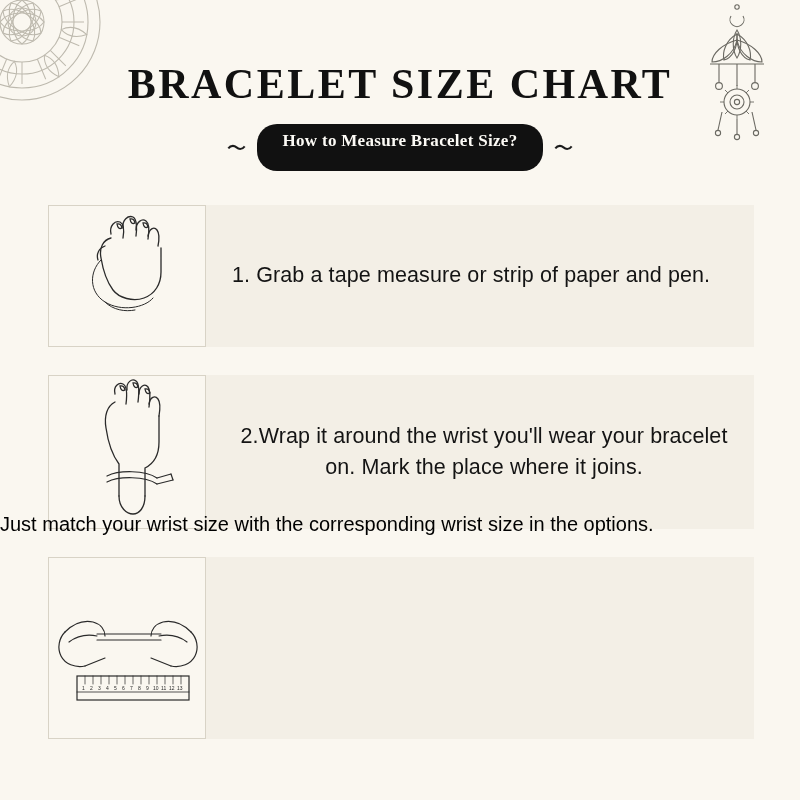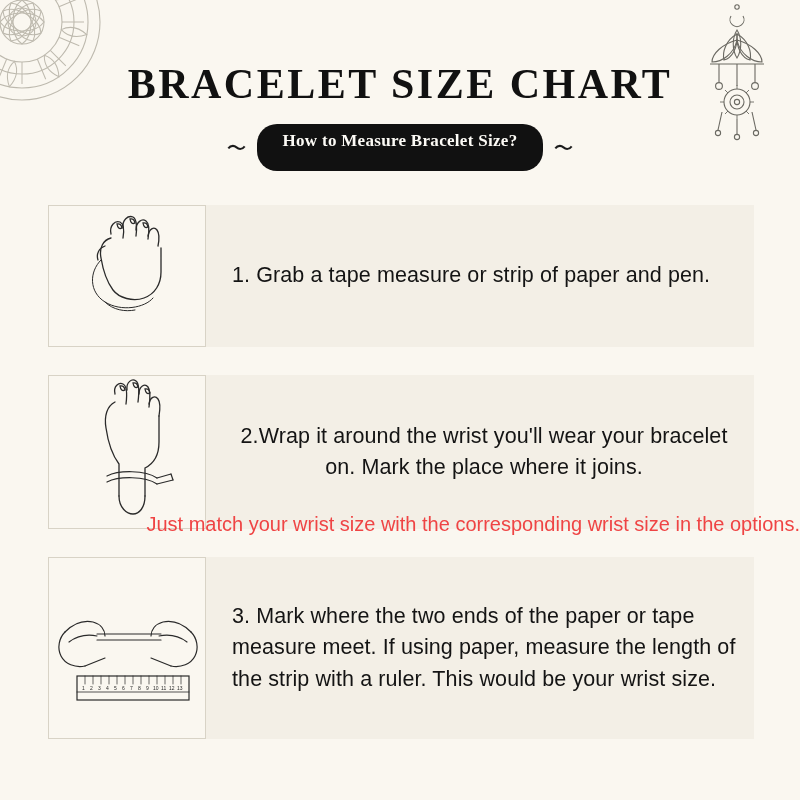--- a/index.html
+++ b/index.html
@@ -99,23 +99,23 @@
     color: #141414;
     letter-spacing: .1px;
   }
   .step1 { min-height: 140px; }
   .step2 { min-height: 152px; text-align: center; }
   .step3 { min-height: 180px; }
 
   .footer {
     position: absolute;
     left: 0; right: 0; bottom: 36px;
-    text-align: right;
+    text-align: left;
     font-size: 20px;
-    color: #ef4444;
+    color: #000000;
   }
 
   svg { display: block; }
 </style>
 </head>
 <body>
 
 <div class="page">
 
   <div class="mandala-tl">
@@ -322,20 +322,19 @@
             <text x="81" y="132">7</text>
               <text x="89" y="132">8</text>
               <text x="97" y="132">9</text>
             <text x="104" y="132">10</text>
               <text x="112" y="132">11</text>
               <text x="120" y="132">12</text>
             <text x="128" y="132">13</text>
           </g>
         </svg>
       </div>
-      <div class="text">3. Mark where the two ends of the paper or tape measure meet. If using paper, measure the length of the strip with a ruler. This would be your wrist size.</div>
     </div>
 
   </div>
 
   <div class="footer">Just match your wrist size with the corresponding wrist size in the options.</div>
 
 </div>
 
 </body></html>

